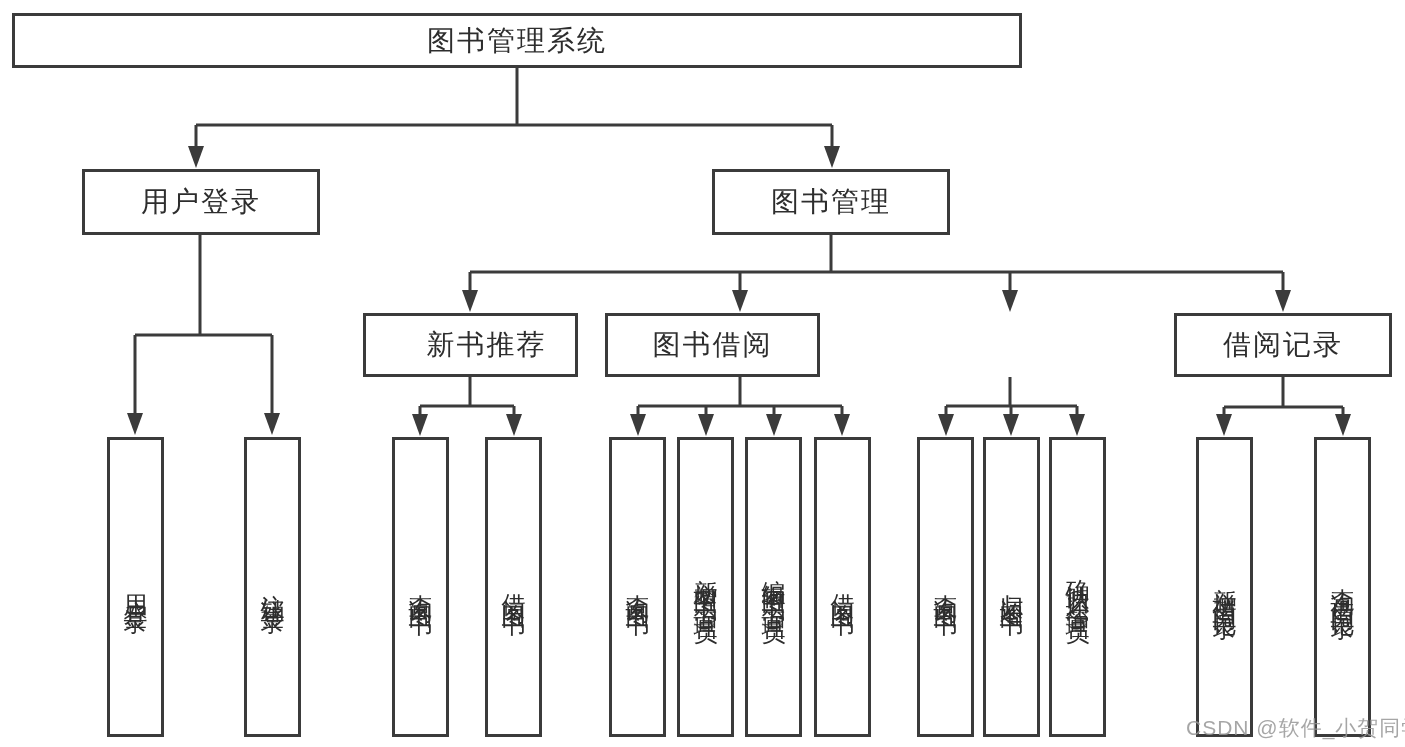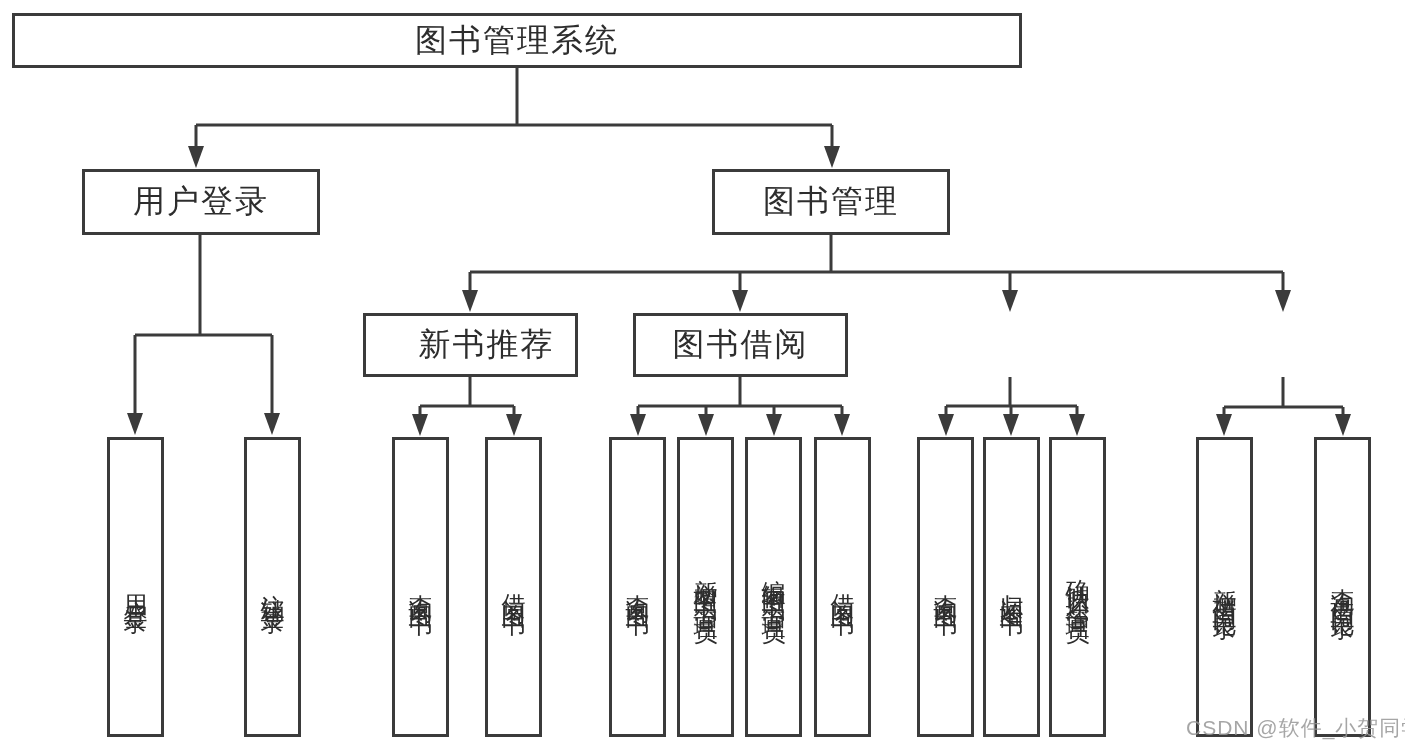--- a/index.html
+++ b/index.html
@@ -24,21 +24,21 @@
   }
   .box {
     position: absolute;
     box-sizing: border-box;
     border: 3px solid #3b3b3b;
     background: #ffffff;
     display: flex;
     align-items: center;
     justify-content: center;
     color: #2d2d2d;
-    font-size: 32px;
+    font-size: 28px;
     letter-spacing: 2px;
     white-space: nowrap;
   }
   .root-box   { left: 12px;  top: 13px;  width: 1010px; height: 55px; }
   .lvl2-box   { top: 169px;  height: 66px; width: 238px; }
   .lvl3-box   { top: 313px;  height: 64px; width: 215px; }
   .leaf {
     position: absolute;
     top: 437px;
     height: 300px;
@@ -122,22 +122,25 @@
   <div class="box lvl2-box" style="left:82px;">
     <span>用户登录</span>
   </div>
   <div class="box lvl2-box" style="left:712px;justify-content:center;">
     <span>图书管理</span>
   </div>
 
   <div class="box lvl3-box" style="left:363px;padding-left:32px;">
     <span>新书推荐</span>
   </div>
-  <div class="box lvl3-box" style="left:633px;">
+  <div class="box lvl3-box" style="left:605px;">
     <span>图书借阅</span>
+  </div>
+  <div class="box lvl3-box" style="left:1174px; width:218px;">
+    <span>借阅记录</span>
   </div>
 
   <div class="leaf" style="left:107px;">
     <span>用户登录</span>
   </div>
   <div class="leaf" style="left:244px;">
     <span>注销登录</span>
   </div>
   <div class="leaf" style="left:392px;">
     <span>查询图书</span>

